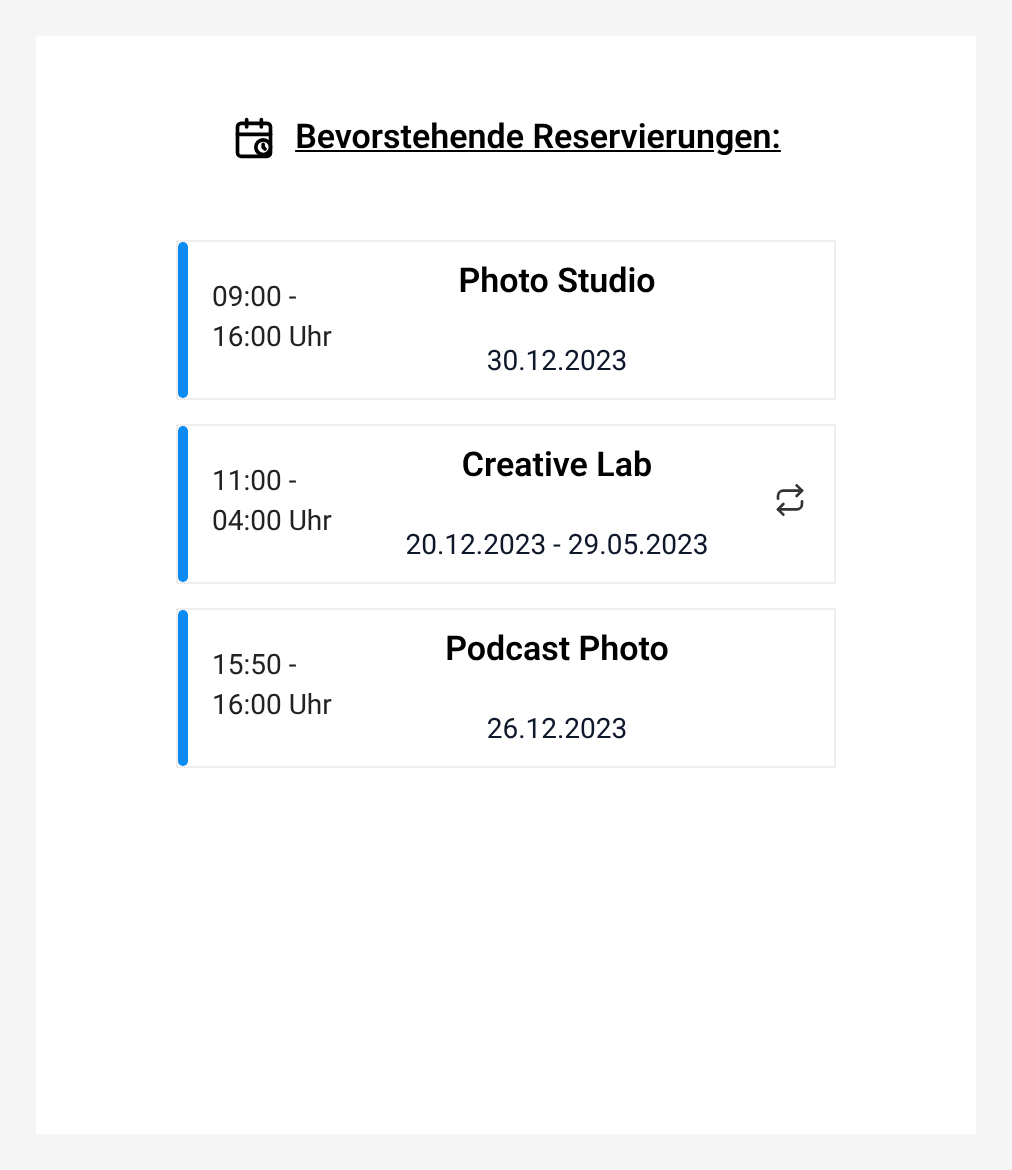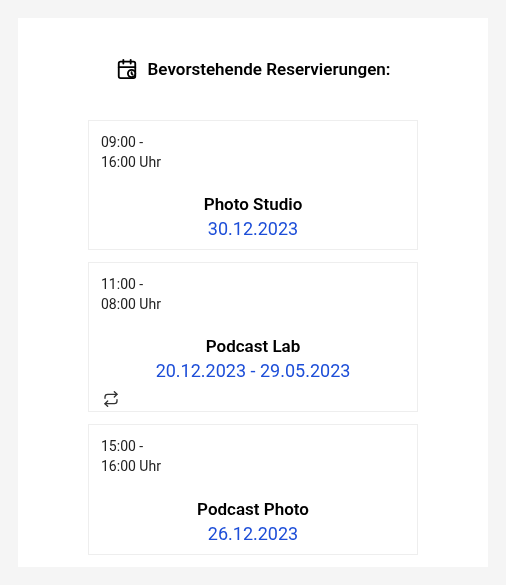--- a/index.html
+++ b/index.html
@@ -29,33 +29,33 @@
     }
     .header-icon {
       width: 22px;
       height: 22px;
       flex-shrink: 0;
     }
     .header-title {
       font-size: 17px;
       font-weight: 600;
       color: #000;
+      text-decoration: underline;
     }
     .reservation-list {
       display: flex;
       flex-direction: column;
       gap: 12px;
     }
     .reservation-item {
       display: flex;
       align-items: stretch;
       border: 1px solid #eeeeee;
       background: #fff;
       min-height: 60px;
-      flex-direction: column;
     }
     .accent-bar {
       width: 5px;
       background: #0d8bf2;
       border-radius: 3px;
       flex-shrink: 0;
     }
     .time-block {
       padding: 12px 10px 12px 12px;
       width: 90px;
@@ -68,30 +68,31 @@
       line-height: 1.4;
     }
     .details-block {
       flex: 1;
       display: flex;
       flex-direction: column;
       justify-content: center;
       align-items: center;
       padding: 10px 4px;
       text-align: center;
+      gap: 18px;
     }
     .reservation-name {
       font-size: 17px;
       font-weight: 600;
       color: #000;
       margin-bottom: 4px;
     }
     .reservation-date {
-      font-size: 18px;
-      color: #1d4ed8;
+      font-size: 14px;
+      color: #0f172a;
     }
     .icon-block {
       width: 44px;
       display: flex;
       align-items: center;
       justify-content: center;
       flex-shrink: 0;
     }
     .repeat-icon {
       width: 16px;
@@ -129,42 +130,42 @@
         <div class="reservation-name">Photo Studio</div>
         <div class="reservation-date">30.12.2023</div>
       </div>
       <div class="icon-block"></div>
     </div>
 
     <div class="reservation-item">
       <div class="accent-bar"></div>
       <div class="time-block">
         <span>11:00 -</span>
-        <span>08:00 Uhr</span>
+        <span>04:00 Uhr</span>
       </div>
       <div class="details-block">
-        <div class="reservation-name">Podcast Lab</div>
+        <div class="reservation-name">Creative Lab</div>
         <div class="reservation-date">20.12.2023 - 29.05.2023</div>
       </div>
       <div class="icon-block">
         <span>
           <svg class="repeat-icon" viewBox="0 0 24 24" fill="none" stroke="#333" stroke-width="2" stroke-linecap="round" stroke-linejoin="round">
             <polyline points="17 1 21 5 17 9"></polyline>
             <path d="M3 11V9a4 4 0 0 1 4-4h14"></path>
             <polyline points="7 23 3 19 7 15"></polyline>
             <path d="M21 13v2a4 4 0 0 1-4 4H3"></path>
           </svg>
         </span>
       </div>
     </div>
 
     <div class="reservation-item">
       <div class="accent-bar"></div>
       <div class="time-block">
-        <span>15:00 -</span>
+        <span>15:50 -</span>
         <span>16:00 Uhr</span>
       </div>
       <div class="details-block">
         <div class="reservation-name">Podcast Photo</div>
         <div class="reservation-date">26.12.2023</div>
       </div>
       <div class="icon-block"></div>
     </div>
 
   </div>

